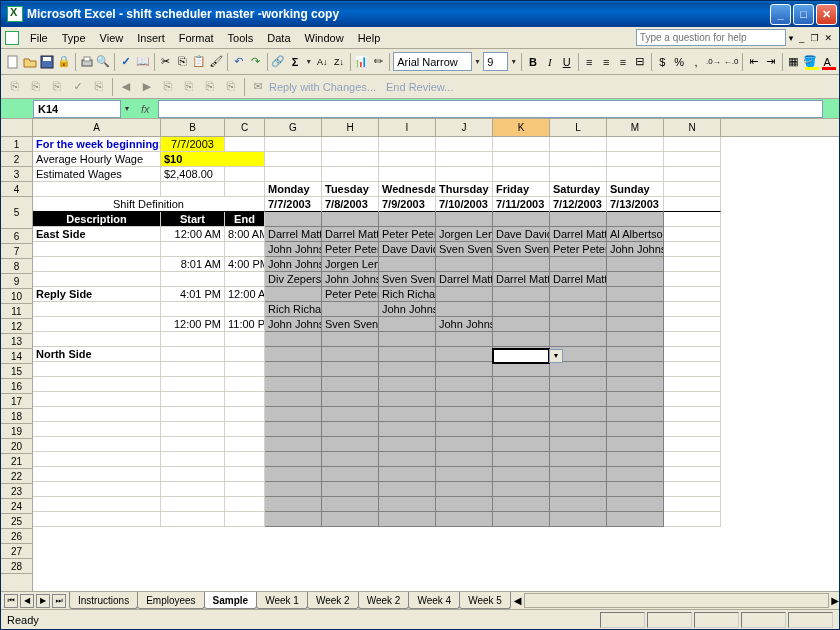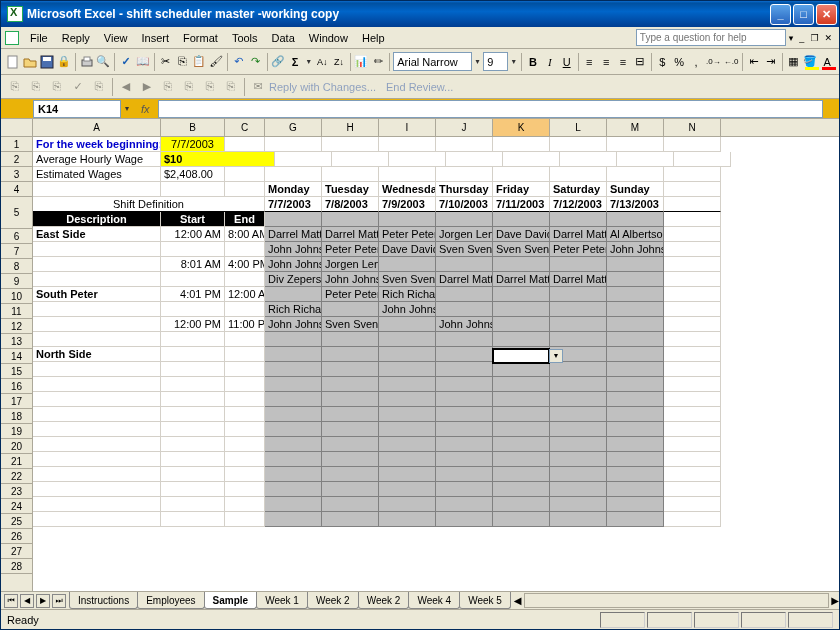--- a/index.html
+++ b/index.html
@@ -21,21 +21,21 @@
 .menubar .tiny{font-size:9px;padding:0 3px;cursor:default;}
 .toolbar{height:26px;background:#ece9d8;display:flex;align-items:center;padding:0 4px;border-bottom:1px solid #aca899;gap:1px;}
 .tbtn{width:20px;height:20px;border:1px solid transparent;display:flex;align-items:center;justify-content:center;font-size:11px;cursor:default;}
 .sep{width:1px;height:18px;background:#aca899;margin:0 2px;}
 .font-box{width:100px;height:19px;border:1px solid #7f9db9;background:#fff;font-size:11px;padding:0 3px;display:flex;align-items:center;}
 .size-box{width:30px;height:19px;border:1px solid #7f9db9;background:#fff;font-size:11px;padding:0 3px;display:flex;align-items:center;}
 .drop{width:12px;text-align:center;font-size:8px;color:#333;}
 .toolbar2{height:24px;background:#ece9d8;display:flex;align-items:center;padding:0 4px;border-bottom:1px solid #aca899;gap:1px;}
 .disabled{opacity:0.4;}
 .review-link{font-size:11px;color:#003399;}
-.namebox-row{height:20px;background:#eab308;display:flex;align-items:center;border-bottom:1px solid #aca899;}
+.namebox-row{height:20px;background:#86efac;display:flex;align-items:center;border-bottom:1px solid #aca899;}
 .namebox{width:88px;height:18px;border:1px solid #7f9db9;background:#fff;font-size:11px;padding:0 4px;margin-left:32px;display:flex;align-items:center;font-weight:bold;}
 .fx{margin:0 8px;font-style:italic;font-size:11px;color:#555;}
 .formula-bar{flex:1;height:18px;border:1px solid #7f9db9;background:#fff;margin-right:16px;}
 .grid-area{flex:1;background:#fff;overflow:hidden;display:flex;}
 .rownums{width:32px;background:#ece9d8;border-right:1px solid #aca899;}
 .rownums .corner{height:18px;border-bottom:1px solid #aca899;}
 .rownums .rn{height:15px;border-bottom:1px solid #aca899;font-size:10px;text-align:center;line-height:15px;}
 .rownums .rn.tall{height:22px;line-height:22px;}
 .rownums .rn:nth-child(2){height:15px;}
 .maingrid{flex:1;overflow:hidden;}
@@ -78,21 +78,21 @@
     <span>Microsoft Excel - shift scheduler master -working copy</span>
     <span class="spacer"></span>
     <div class="winbtn min">_</div>
     <div class="winbtn max">□</div>
     <div class="winbtn close">✕</div>
   </div>
 
   <div class="menubar">
     <span class="menu-icon"></span>
     <span class="menuitem">File</span>
-    <span class="menuitem">Reply</span>
+    <span class="menuitem">Type</span>
     <span class="menuitem">View</span>
     <span class="menuitem">Insert</span>
     <span class="menuitem">Format</span>
     <span class="menuitem">Tools</span>
     <span class="menuitem">Data</span>
     <span class="menuitem">Window</span>
     <span class="menuitem">Help</span>
     <span class="spacer"></span>
     <input class="ask-box" placeholder="Type a question for help" style="">
     <span class="tiny">▾</span>
@@ -266,21 +266,21 @@
             <div class="cell " style="width: 57px;"></div>
             <div class="cell " style="width: 57px;"></div>
             <div class="cell " style="width: 57px;"></div>
             <div class="cell " style="width: 57px;"></div>
             <div class="cell " style="width: 57px;"></div>
             <div class="cell " style="width: 57px;"></div>
             <div class="cell " style="width: 57px;"></div>
           </div>
           <div class="row">
             <div class="cell " style="width: 128px;">Average Hourly Wage</div>
-            <div class="cell hl b" style="width: 114px;">$10</div>
+            <div class="cell hl b" style="width: 104px;">$10</div>
             <div class="cell " style="width: 57px;"></div>
             <div class="cell " style="width: 57px;"></div>
             <div class="cell " style="width: 57px;"></div>
             <div class="cell " style="width: 57px;"></div>
             <div class="cell " style="width: 57px;"></div>
             <div class="cell " style="width: 57px;"></div>
             <div class="cell " style="width: 57px;"></div>
             <div class="cell " style="width: 57px;"></div>
           </div>
           <div class="row">
@@ -379,21 +379,21 @@
             <div class="cell g grb c" style="width: 57px;">Div Zepersen</div>
             <div class="cell g grb c" style="width: 57px;">John Johnson</div>
             <div class="cell g grb c" style="width: 57px;">Sven Svenson</div>
             <div class="cell g grb c" style="width: 57px;">Darrel Mattson</div>
             <div class="cell g grb c" style="width: 57px;">Darrel Mattson</div>
             <div class="cell g grb c" style="width: 57px;">Darrel Mattson</div>
             <div class="cell g grb c" style="width: 57px;"></div>
             <div class="cell " style="width: 57px;"></div>
           </div>
           <div class="row">
-            <div class="cell b" style="width: 128px;">South Peter</div>
+            <div class="cell b" style="width: 128px;">Reply Side</div>
             <div class="cell r" style="width: 64px;">4:01 PM</div>
             <div class="cell r" style="width: 40px;">12:00 AM</div>
             <div class="cell g grb c" style="width: 57px;"></div>
             <div class="cell g grb c" style="width: 57px;">Peter Peterson</div>
             <div class="cell g grb c" style="width: 57px;">Rich Richardson</div>
             <div class="cell g grb c" style="width: 57px;"></div>
             <div class="cell g grb c" style="width: 57px;"></div>
             <div class="cell g grb c" style="width: 57px;"></div>
             <div class="cell g grb c" style="width: 57px;"></div>
             <div class="cell " style="width: 57px;"></div>

